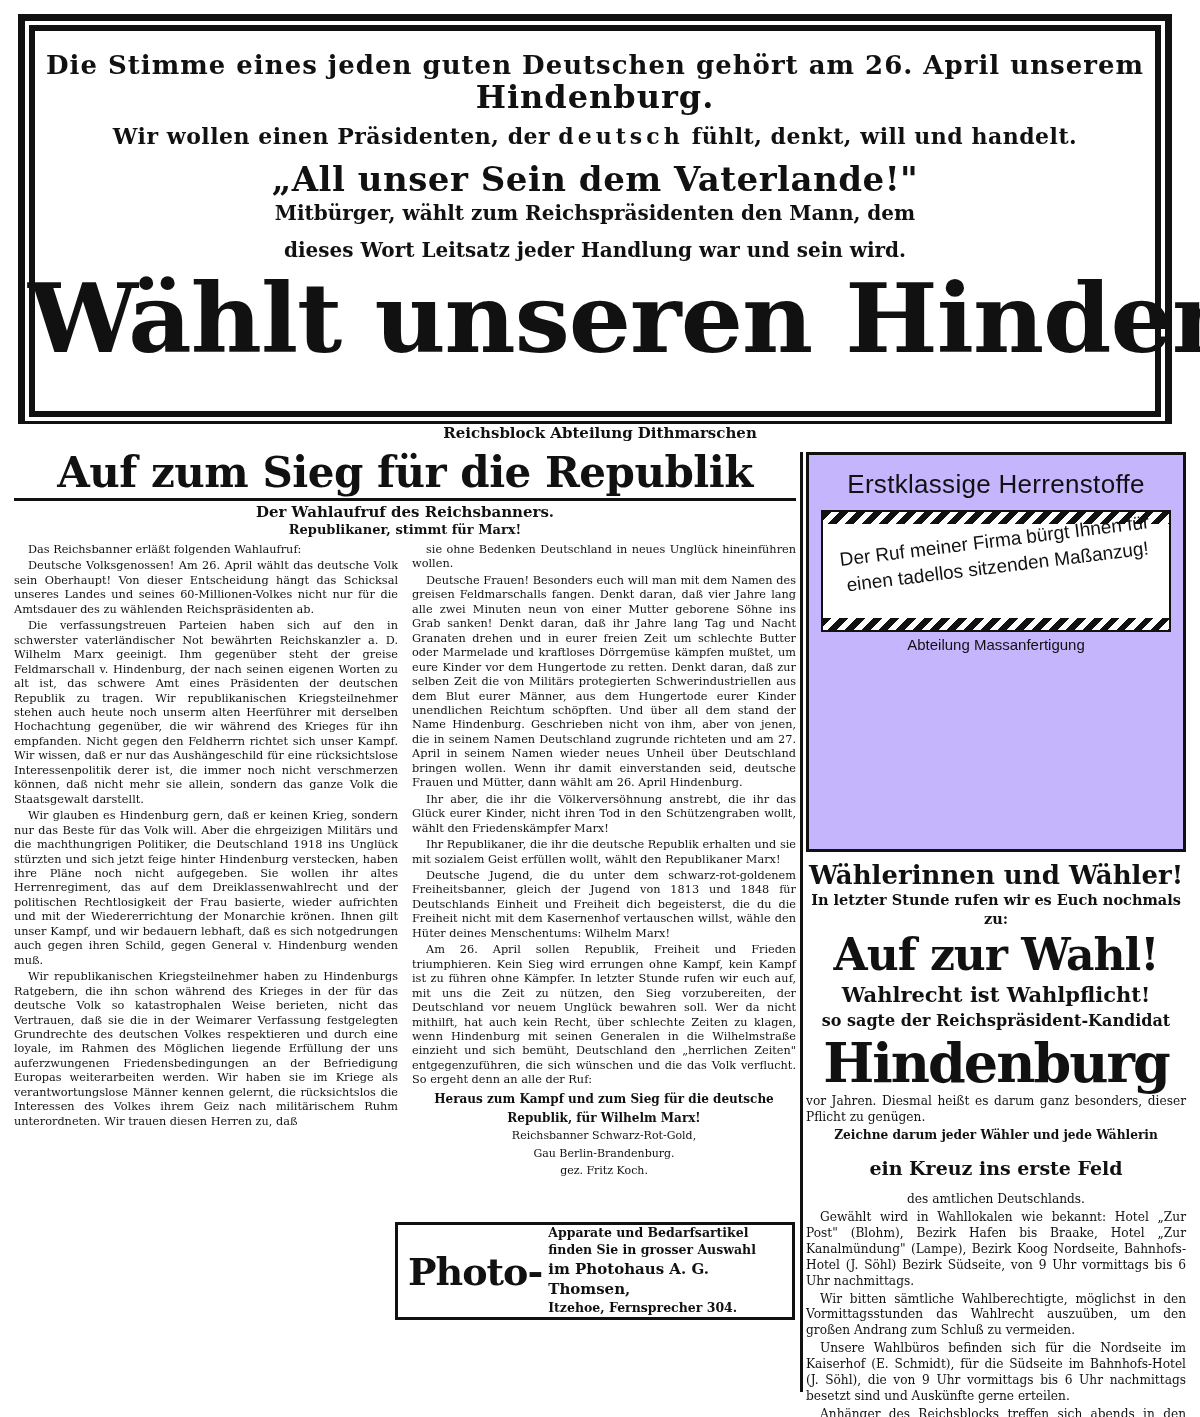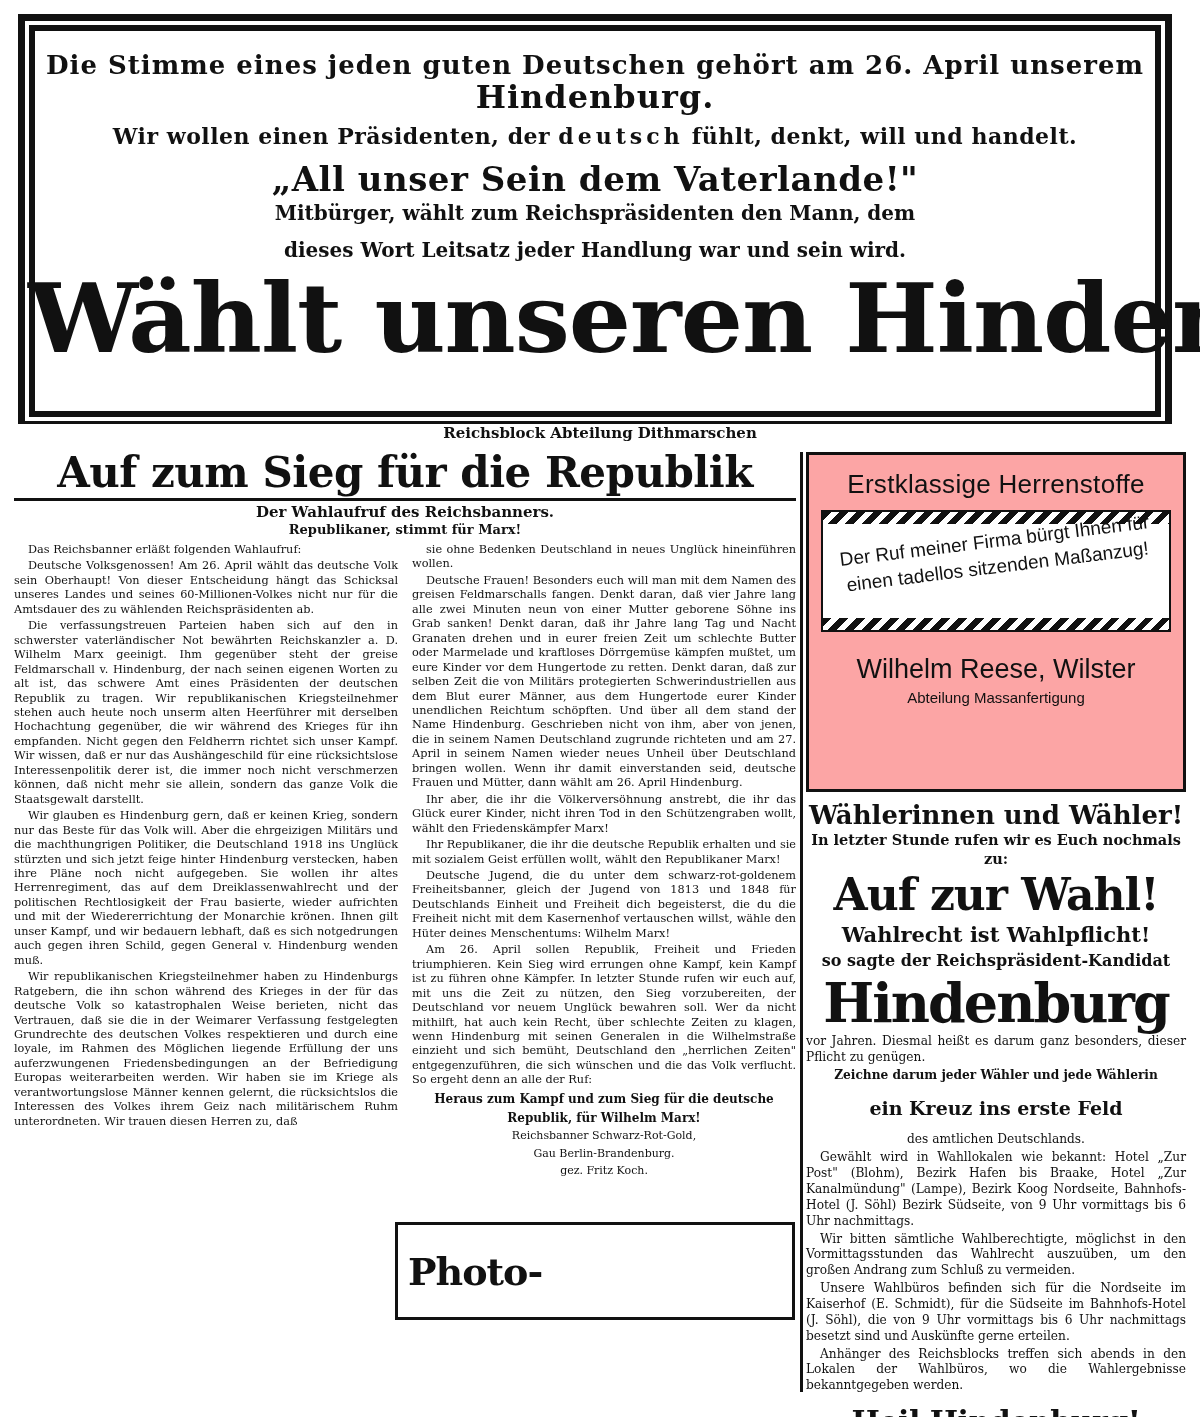--- a/index.html
+++ b/index.html
@@ -77,22 +77,22 @@
     display:flex;align-items:center;
   }
   .photoad .big{font-size:38px;font-weight:bold;padding-left:10px;letter-spacing:-1px;}
   .photoad .rest{font-size:12.5px;line-height:1.35;padding-left:6px;font-weight:bold;}
   .photoad .rest .l1{font-weight:bold;}
   .photoad .rest .store{font-size:15px;font-weight:bold;}
 
   
   .rightcol{position:absolute;left:806px;top:452px;width:380px;}
   .ad-box{
-    border:3px solid #111;box-sizing:border-box;background:#fca5a5;
-    width:380px;height:340px;position:relative;
+    border:3px solid #111;box-sizing:border-box;background:#c4b5fd;
+    width:380px;height:400px;position:relative;
     font-family:"Liberation Sans", sans-serif;
   }
   .ad-box .t1{
     text-align:center;font-size:26px;margin-top:14px;letter-spacing:.3px;
     font-family:"Liberation Sans", sans-serif;
   }
   .zig{
     position:relative;margin:10px 12px 0;height:118px;
     border:2px solid #111;
     background:
@@ -185,35 +185,40 @@
         <div class="callout">Republik, für Wilhelm Marx!</div>
         <div class="sig">Reichsbanner Schwarz-Rot-Gold,</div>
         <div class="sig">Gau Berlin-Brandenburg.</div>
         <div class="sig">gez. Fritz Koch.</div>
       </div>
     </div>
   </div>
 
   <div class="photoad">
     <div class="big">Photo-</div>
+    <div class="rest">
+      <div class="l1">Apparate und Bedarfsartikel</div>
+      <div>finden Sie in grosser Auswahl</div>
+      <div class="store">im Photohaus A. G. Thomsen,</div>
+      <div>Itzehoe, Fernsprecher 304.</div>
+    </div>
   </div>
 
   <div class="rightcol">
 
     <div class="ad-box">
       <div class="t1">Erstklassige Herrenstoffe</div>
       <div class="zig">
         <div class="saw-top"></div>
         <div class="saw-bot"></div>
         <div class="ztext">
           <div>Der Ruf meiner Firma bürgt Ihnen für</div>
           <div>einen tadellos sitzenden Maßanzug!</div>
         </div>
       </div>
-      <div class="t2">Wilhelm Reese, Wilster</div>
       <div class="t3">Abteilung Massanfertigung</div>
     </div>
 
     <div class="appeal">
       <div class="h1">Wählerinnen und Wähler!</div>
       <div class="h2">In letzter Stunde rufen wir es Euch nochmals zu:</div>
       <div class="h3">Auf zur Wahl!</div>
       <div class="h4">Wahlrecht ist Wahlpflicht!</div>
       <div class="h5">so sagte der Reichspräsident-Kandidat</div>
       <div class="h6">Hindenburg</div>

